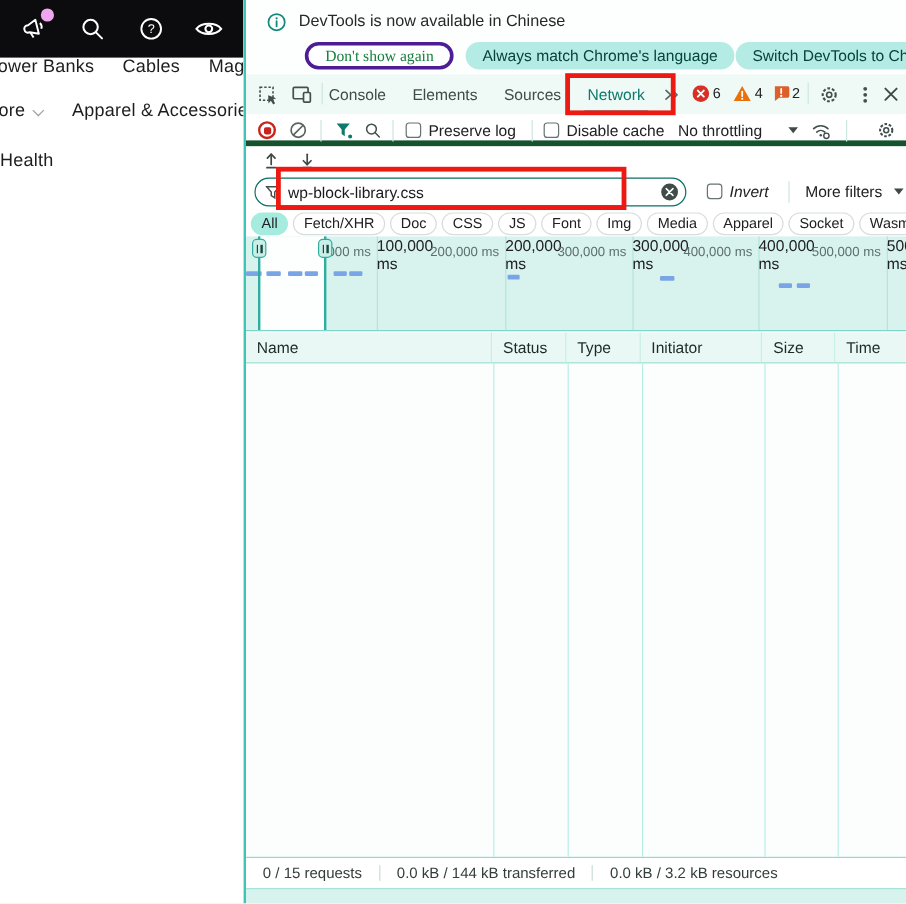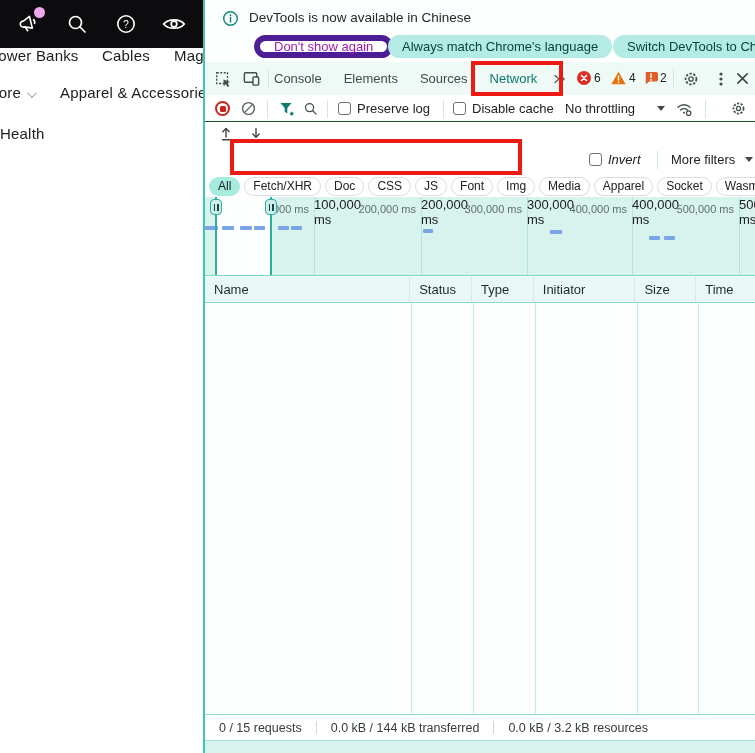--- a/index.html
+++ b/index.html
@@ -22,34 +22,34 @@
   .devtools { position:absolute; left:203px; top:0; width:552px; height:753px; background:#fff;
               border-left:2px solid #3fc4b5; overflow:hidden; font-size:13px; color:#202124; }
   .vsep { width:1px; height:18px; background:#cde7e1; }
 
   
   .infobar { position:absolute; left:0; top:0; width:100%; height:62px; background:#fdfffe; }
   .infobar .msg { position:absolute; left:44px; top:10px; font-size:13.5px; color:#242a28; }
   .info-icon { position:absolute; left:17px; top:10px; }
   .pill { position:absolute; top:35px; height:23px; border-radius:12px; display:flex; align-items:center;
           padding:0 14px; font-size:13px; white-space:nowrap; cursor:default; }
-  .pill.ghost { border:6px solid #4c1d95; color:#a21caf; background:#fff; }
+  .pill.ghost { border:3px solid #4c1d95; color:#15803d; background:#fff;font-family:Liberation Serif, serif; }
   .pill.fill  { background:#b4ebe4; color:#06443c; }
 
   
   .tabbar { position:absolute; left:0; top:62px; width:100%; height:33px; background:#eff9f6; }
   .tb-icon { position:absolute; top:7px; width:19px; height:19px; display:flex; align-items:center; justify-content:center; }
   .tabs { position:absolute; left:58px; top:0; height:100%; display:flex; }
   .tab { position:relative; height:100%; display:flex; align-items:center; padding:0 11px; color:#3e4c49; }
   .tab.on { color:#0c7a6d; }
   .tab.on::after { content:''; position:absolute; left:7px; right:7px; bottom:0; height:3.5px; border-radius:3px; background:#0c7a6d; }
   .badge-count { position:absolute; top:9px; font-size:12px; color:#202124; }
 
   
-  .nettools { position:absolute; left:0; top:95px; width:100%; height:27px; background:#fff; border-bottom:1px solid #14532d; }
+  .nettools { position:absolute; left:0; top:95px; width:100%; height:27px; background:#fff; border-bottom:5px solid #14532d; }
   .nt { position:absolute; top:5px; }
   .record { width:15px; height:15px; border:2px solid #c9241c; border-radius:50%; display:flex; align-items:center; justify-content:center; }
   .record .sq { width:6px; height:6px; background:#c9241c; border-radius:1.5px; }
   .checkbox { width:13px; height:13px; border:1.5px solid #667370; border-radius:3px; background:#fff; }
   .lbl { font-size:13px; color:#202124; white-space:nowrap; }
   .caret { width:0; height:0; border-left:4.5px solid transparent; border-right:4.5px solid transparent; border-top:5px solid #3f4946; }
 
   
   .harrow { position:absolute; left:0; top:122px; width:100%; height:23px; background:#fff; }
 
@@ -294,20 +294,33 @@
       <span class="nt" style="left:43px; top:3px; position:absolute;">
         <svg width="16" height="17" viewBox="0 0 18 18" fill="none" stroke="#3f4946" stroke-width="1.6" stroke-linecap="round" stroke-linejoin="round">
           <path d="M9 3.5 L9 13"></path>
             <path d="M5.4 9.5 L9 13.1 L12.6 9.5"></path>
             <path d="M5 16 L13 16"></path>
         </svg>
       </span>
     </div>
 
     <div class="filterrow">
+      <div class="filter-input">
+        <span>
+          <svg width="13" height="13" viewBox="0 0 16 16">
+            <path d="M1.5 2 H14.5 L9.8 7.5 V13.5 L6.2 11.2 V7.5 Z" fill="none" stroke="#41504c" stroke-width="1.5"></path>
+          </svg>
+        </span>
+        <input type="text" value="wp-block-library.css" style="">
+        <span class="clear-btn">
+          <svg width="8" height="8" viewBox="0 0 10 10" stroke="#fff" stroke-width="1.6" stroke-linecap="round">
+            <path d="M1.5 1.5 L8.5 8.5 M8.5 1.5 L1.5 8.5"></path>
+          </svg>
+        </span>
+      </div>
       <span class="checkbox" style="position:absolute; left:384px; top:8px;"></span>
       <span class="lbl" style="position:absolute; left:403px; top:7px;font-style:italic;">Invert</span>
       <span class="vsep" style="position:absolute; left:452px; top:6px;"></span>
       <span class="lbl" style="position:absolute; left:466px; top:7px;">More filters</span>
       <span class="caret" style="position:absolute; left:540px; top:12px;"></span>
     </div>
 
     <div class="chiprow">
         <span class="chip on">All</span>
         <span class="chip">Fetch/XHR</span>

